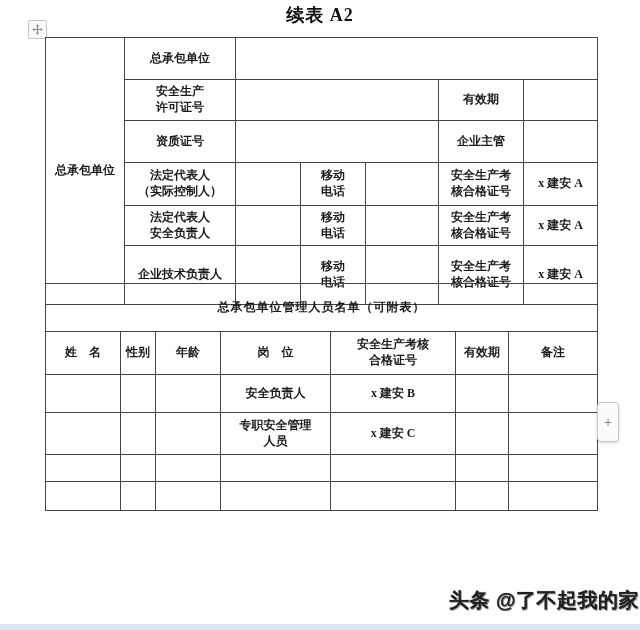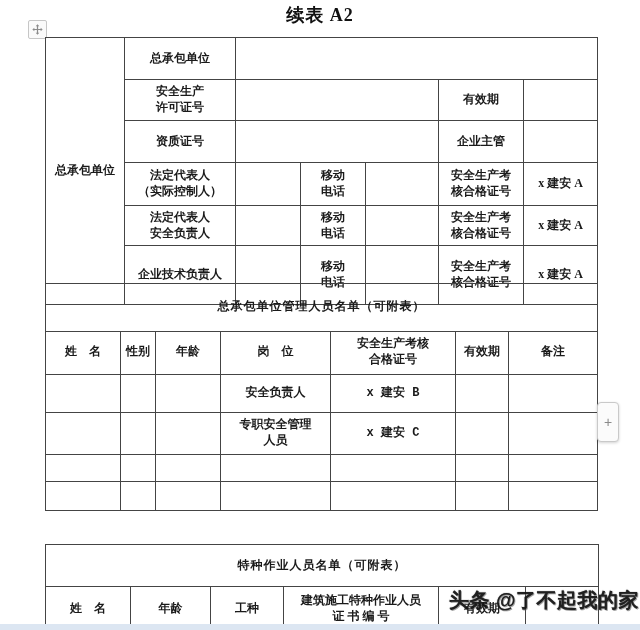--- a/index.html
+++ b/index.html
@@ -13,21 +13,21 @@
   table.tbl{position:absolute;border-collapse:collapse;table-layout:fixed;}
   table.tbl td{border:1px solid #444444;font-size:12px;font-weight:bold;color:#1a1a1a;
     text-align:center;vertical-align:middle;line-height:1.3;padding:0 2px;
     white-space:pre-line;overflow:hidden;}
   td.left{text-align:left;padding-left:12px;}
   td.sep-top{border-top:2px solid #909090;}
   td.sep-bottom{border-bottom:2px solid #909090;}
   td.section-title{font-size:12.5px;letter-spacing:1px;}
 
   #tableA{left:45px;top:37px;width:552px;}
-  #tableB{left:45px;top:283px;width:552px;font-family:Liberation Mono, monospace;}
+  #tableB{left:45px;top:283px;width:552px;}
   #tableC{left:45px;top:544px;width:553px;}
 
   .move-handle{position:absolute;left:28px;top:20px;width:17px;height:17px;
     background:#fafafa;border:1px solid #c6c6c6;border-radius:2px;
     display:flex;align-items:center;justify-content:center;}
   .plus-btn{position:absolute;left:597px;top:402px;width:20px;height:38px;
     background:#fbfbfb;border:1px solid #c9c9c9;border-radius:4px;
     box-shadow:0 1px 3px rgba(0,0,0,.18);display:flex;align-items:center;
     justify-content:center;color:#8a8a8a;font-size:14px;
     font-family:"Liberation Sans",sans-serif;cursor:pointer;}
@@ -171,44 +171,20 @@
       <td></td>
       <td></td>
       <td></td>
       <td></td>
       <td></td>
       <td></td>
     </tr>
   </tbody>
     </table>
 
-  <table class="tbl" id="tableC">
-    <colgroup>
-        <col style="width:85px">
-        <col style="width:80px">
-        <col style="width:73px">
-        <col style="width:155px">
-        <col style="width:87px">
-        <col style="width:73px">
-      </colgroup>
-    <tbody>
-        <tr style="height:42px">
-      <td colspan="6" class="section-title sep-top">特种作业人员名单（可附表）</td>
-    </tr>
-    <tr style="height:44px">
-      <td>姓　名</td>
-      <td>年龄</td>
-      <td>工种</td>
-      <td>建筑施工特种作业人员
-证 书 编 号</td>
-      <td>有效期</td>
-      <td></td>
-    </tr>
-  </tbody>
-    </table>
 
   <div class="plus-btn">
     <span>+</span>
   </div>
 
   <div class="watermark">头条 @了不起我的家</div>
 
   <div class="footer-strip"></div>
 
 </div>

